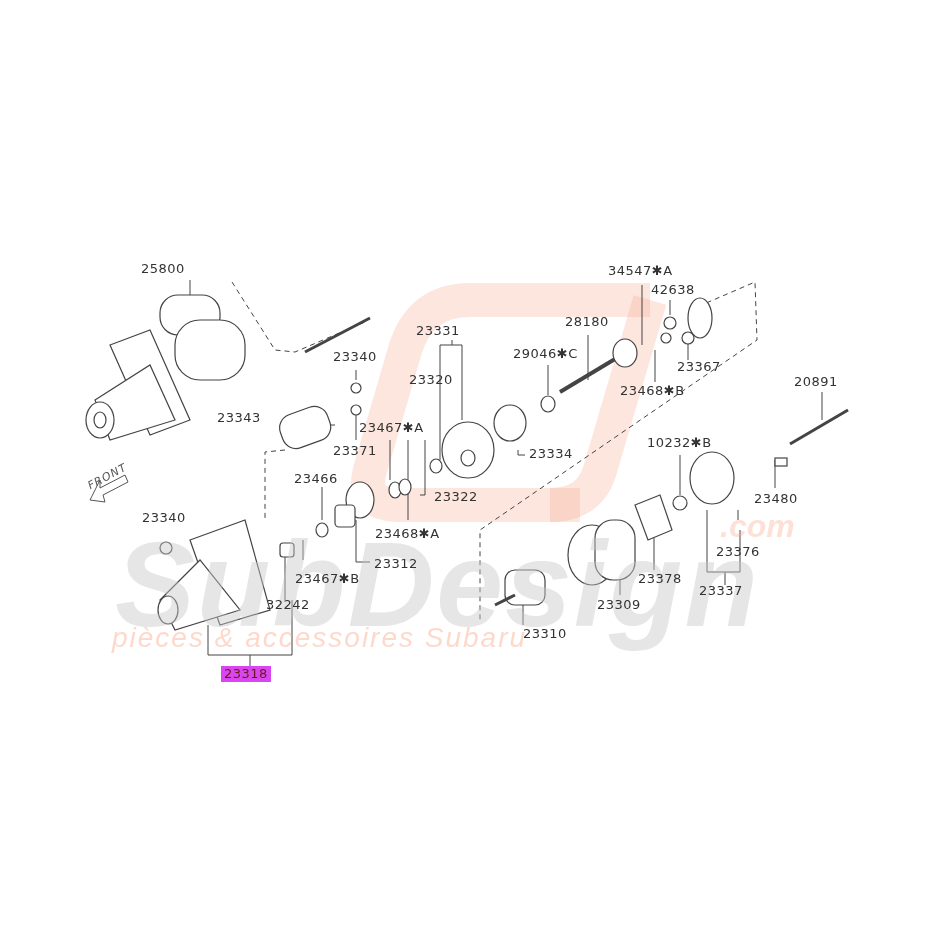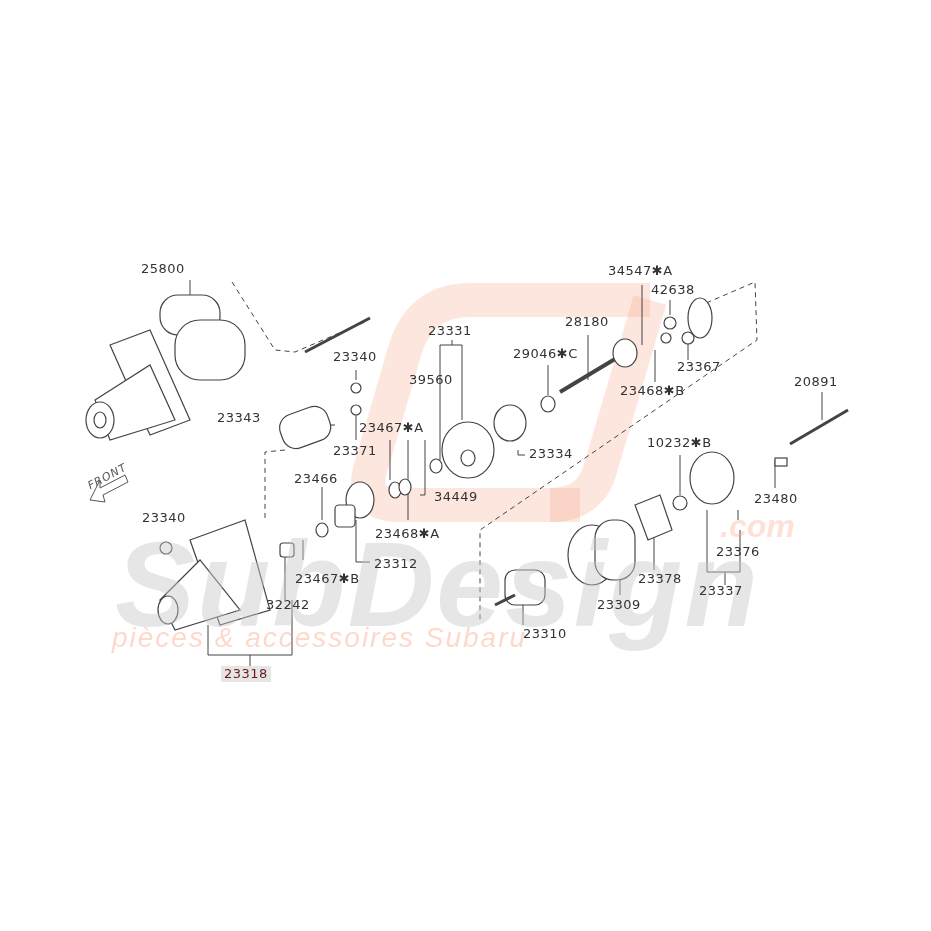--- a/index.html
+++ b/index.html
@@ -1,21 +1,21 @@
 <!DOCTYPE html>
 <html><head>
 <meta charset="utf-8">
 <style>
   html, body { margin:0; padding:0; background:#ffffff; }
   body { width:931px; height:931px; position:relative; overflow:hidden;
          font-family:"DejaVu Sans Mono", monospace; }
   #canvas { position:absolute; left:0; top:0; width:931px; height:931px; }
   .lbl { position:absolute; font-family:"DejaVu Sans", sans-serif; font-size:13px;
          letter-spacing:0.5px; color:#333; line-height:14px; white-space:nowrap; cursor:pointer; }
-  .lbl.hl { background:#e5e5e5; color:#6b1a1a; padding:1px 3px; }
+  .lbl.hl { background:#d946ef; color:#6b1a1a; padding:1px 3px; }
   .wm { position:absolute; font-family:"Liberation Sans", sans-serif; font-style:italic; white-space:nowrap; pointer-events:none; }
   .wm-main { left:115px; top:515px; font-size:120px; font-weight:bold; color:rgba(200,200,200,0.45); letter-spacing:2px; }
   .wm-com { left:720px; top:508px; font-size:32px; font-weight:bold; color:rgba(250,170,140,0.35); }
   .wm-sub { left:112px; top:622px; font-size:28px; color:rgba(250,170,140,0.45); letter-spacing:2px; }
   .front { position:absolute; left:86px; top:470px; font-family:"DejaVu Sans", sans-serif; font-style:italic;
            font-size:11px; color:#555; transform:rotate(-28deg); letter-spacing:1px; }
 </style>
 </head>
 <body>
 
@@ -143,23 +143,23 @@
 <div class="lbl" style="left:217px;top:411px">23343</div>
 <div class="lbl" style="left:333px;top:444px">23371</div>
 <div class="lbl" style="left:294px;top:472px">23466</div>
 <div class="lbl" style="left:142px;top:511px">23340</div>
 <div class="lbl hl" style="left:221px;top:666px">23318</div>
 <div class="lbl" style="left:266px;top:598px">32242</div>
 <div class="lbl" style="left:295px;top:572px">23467✱B</div>
 <div class="lbl" style="left:374px;top:557px">23312</div>
 <div class="lbl" style="left:375px;top:527px">23468✱A</div>
 <div class="lbl" style="left:359px;top:421px">23467✱A</div>
-<div class="lbl" style="left:434px;top:490px">34449</div>
-<div class="lbl" style="left:428px;top:324px">23331</div>
-<div class="lbl" style="left:409px;top:373px">39560</div>
+<div class="lbl" style="left:434px;top:490px">23322</div>
+<div class="lbl" style="left:416px;top:324px">23331</div>
+<div class="lbl" style="left:409px;top:373px">23320</div>
 <div class="lbl" style="left:529px;top:447px">23334</div>
 <div class="lbl" style="left:513px;top:347px">29046✱C</div>
 <div class="lbl" style="left:565px;top:315px">28180</div>
 <div class="lbl" style="left:608px;top:264px">34547✱A</div>
 <div class="lbl" style="left:651px;top:283px">42638</div>
 <div class="lbl" style="left:677px;top:360px">23367</div>
 <div class="lbl" style="left:620px;top:384px">23468✱B</div>
 <div class="lbl" style="left:794px;top:375px">20891</div>
 <div class="lbl" style="left:647px;top:436px">10232✱B</div>
 <div class="lbl" style="left:754px;top:492px">23480</div>

